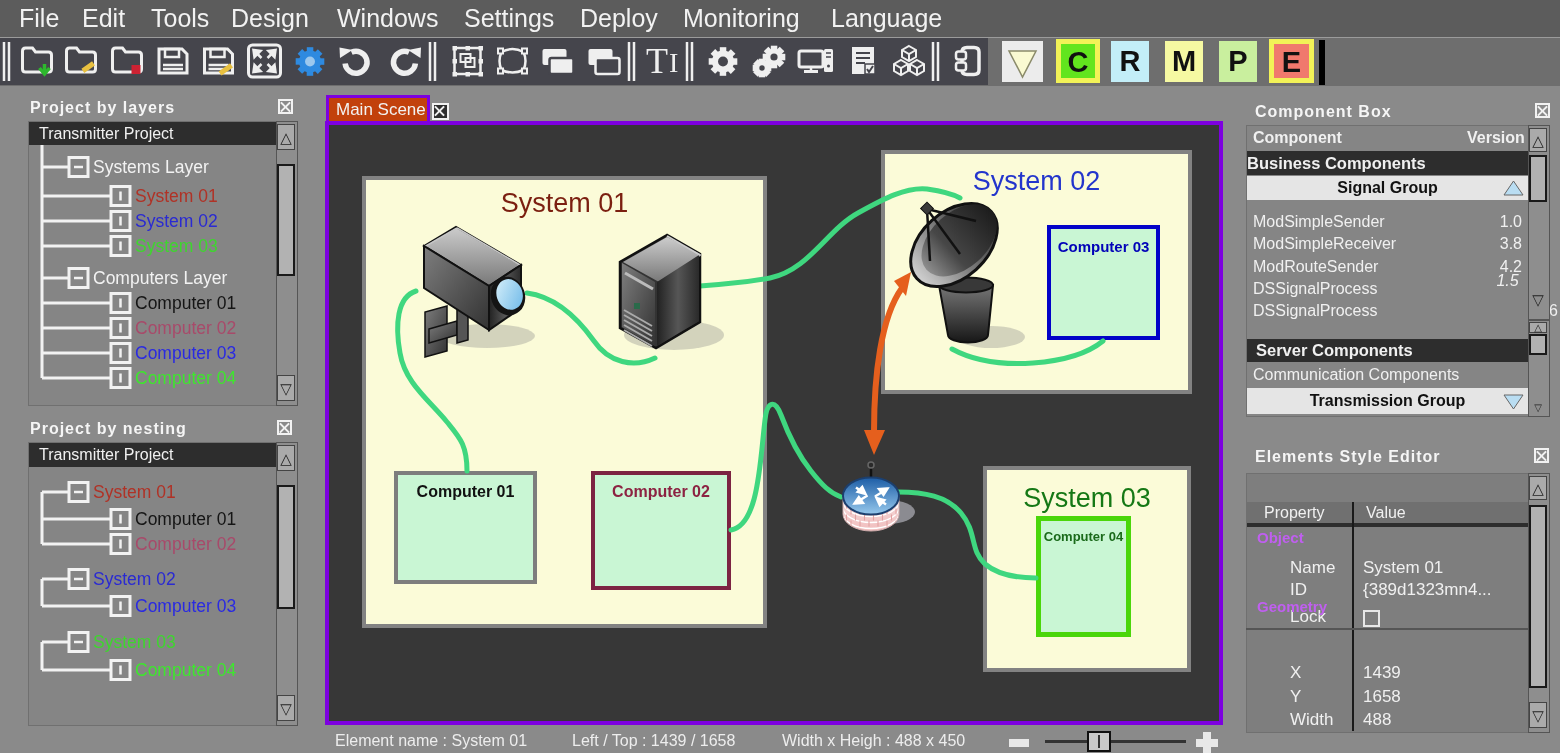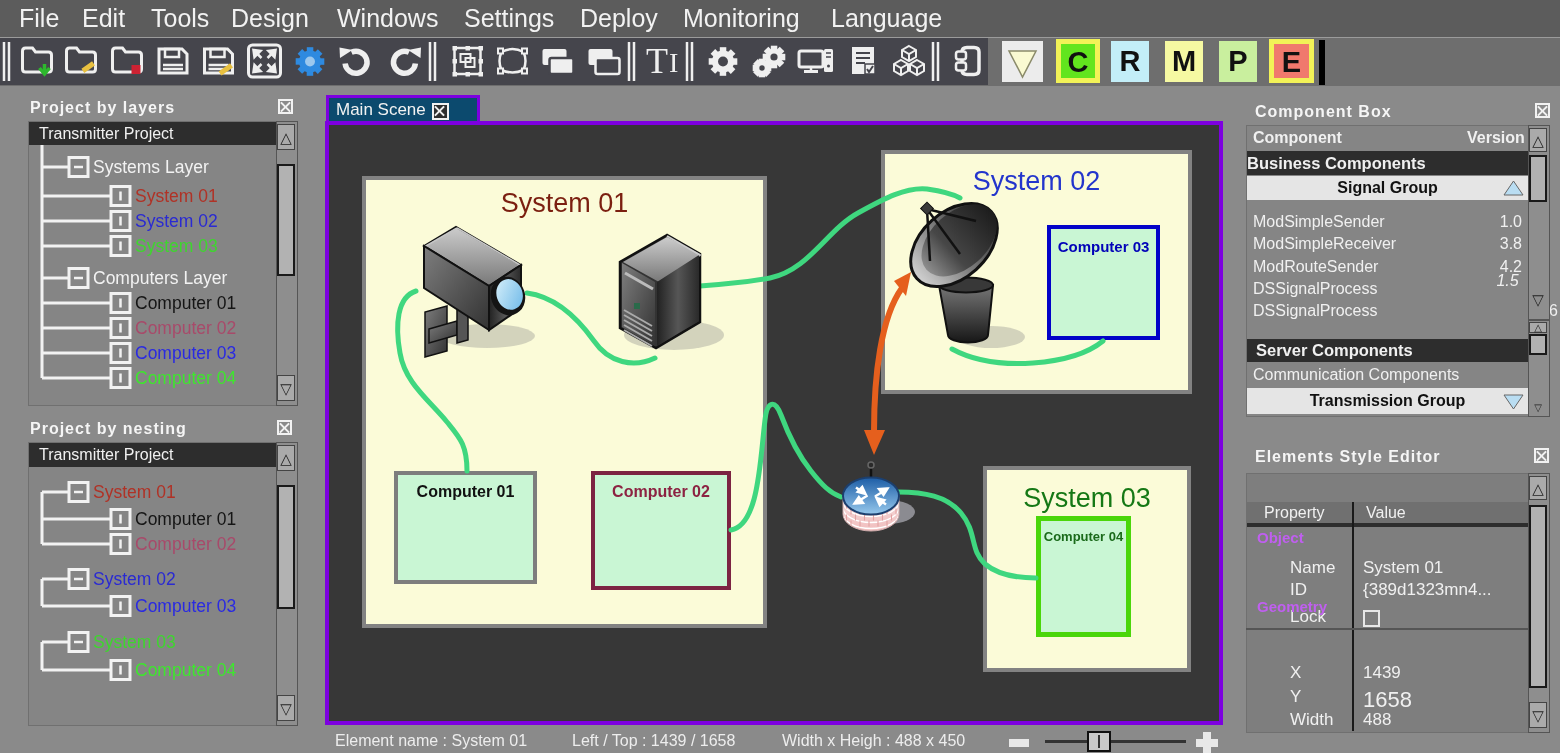--- a/index.html
+++ b/index.html
@@ -24,21 +24,21 @@
   .sbar{position:absolute;background:#8e8e8e;border:1px solid #555;}
   .sarr{position:absolute;left:0;width:100%;text-align:center;color:#222;
         background:#aaa;border:1px solid #444;box-sizing:border-box;font-size:15px;}
   .sthumb{position:absolute;left:1px;width:16px;background:#b2b2b2;border:2px solid #1a1a1a;box-sizing:border-box;}
   
   .xicon{position:absolute;width:15px;height:15px;border:2px solid #f2f2f2;box-sizing:border-box;}
   .xicon:before,.xicon:after{content:"";position:absolute;left:-1px;top:4.5px;width:13px;height:2px;background:#f2f2f2;}
   .xicon:before{transform:rotate(45deg);}
   .xicon:after{transform:rotate(-45deg);}
   
-  #tab{left:326px;top:95px;width:154px;height:33px;background:#0c4a6e;
+  #tab{left:326px;top:95px;width:104px;height:33px;background:#c2410c;
        border:3px solid #7d00e0;box-sizing:border-box;}
   #canvas{left:325px;top:121px;width:898px;height:604px;background:#373737;
           border:4px solid #7d00e0;box-sizing:border-box;}
   .sysbox{position:absolute;background:#fbfbd8;border:4px solid #828282;box-sizing:border-box;
           text-align:center;font-size:27px;}
   .combox{position:absolute;box-sizing:border-box;background:#c9f6d4;font-weight:bold;
           font-size:16px;text-align:center;}
   
   .crow{position:absolute;font-size:16px;color:#f0f0f0;white-space:nowrap;}
   .orow{position:absolute;background:#e5e5e5;color:#111;font-weight:bold;font-size:16px;text-align:center;}
@@ -577,21 +577,21 @@
 <div class="crow" style="left:1363px;top:558px;font-size:17px;">System 01</div>
 <div class="crow" style="left:1290px;top:580px;font-size:17px;">ID</div>
 <div class="crow" style="left:1363px;top:580px;font-size:17px;">{389d1323mn4...</div>
 <div class="crow" style="left:1290px;top:607px;font-size:17px;">Lock</div>
 <div class="abs" style="left:1363px;top:610px;width:13px;height:13px;border:2px solid #e8e8e8;"></div>
 <div class="abs" style="left:1246px;top:628px;width:282px;height:2px;background:#555;"></div>
 <div class="crow" style="left:1257px;top:598px;color:#c05ff0;font-weight:bold;font-size:15px;text-align:center;">Geometry</div>
 <div class="crow" style="left:1290px;top:663px;font-size:17px;">X</div>
 <div class="crow" style="left:1363px;top:663px;font-size:17px;">1439</div>
 <div class="crow" style="left:1290px;top:687px;font-size:17px;">Y</div>
-<div class="crow" style="left:1363px;top:687px;font-size:22px;">1658</div>
+<div class="crow" style="left:1363px;top:687px;font-size:17px;">1658</div>
 <div class="crow" style="left:1290px;top:710px;font-size:17px;">Width</div>
 <div class="crow" style="left:1363px;top:710px;font-size:17px;">488</div>
 
 <div class="sbar" style="left:1528px;top:473px;width:20px;height:258px;"></div>
 <div class="sarr" style="left:1529px;top:476px;width:18px;height:24px;line-height:24px;">△</div>
 <div class="sthumb" style="left:1529px;top:505px;width:18px;height:183px;"></div>
 <div class="sarr" style="left:1529px;top:702px;width:18px;height:26px;line-height:26px;">▽</div>
 
 <div class="stext" style="left:335px;top:732px;">Element name : System 01</div>
 <div class="stext" style="left:572px;top:732px;">Left / Top : 1439 / 1658</div>

